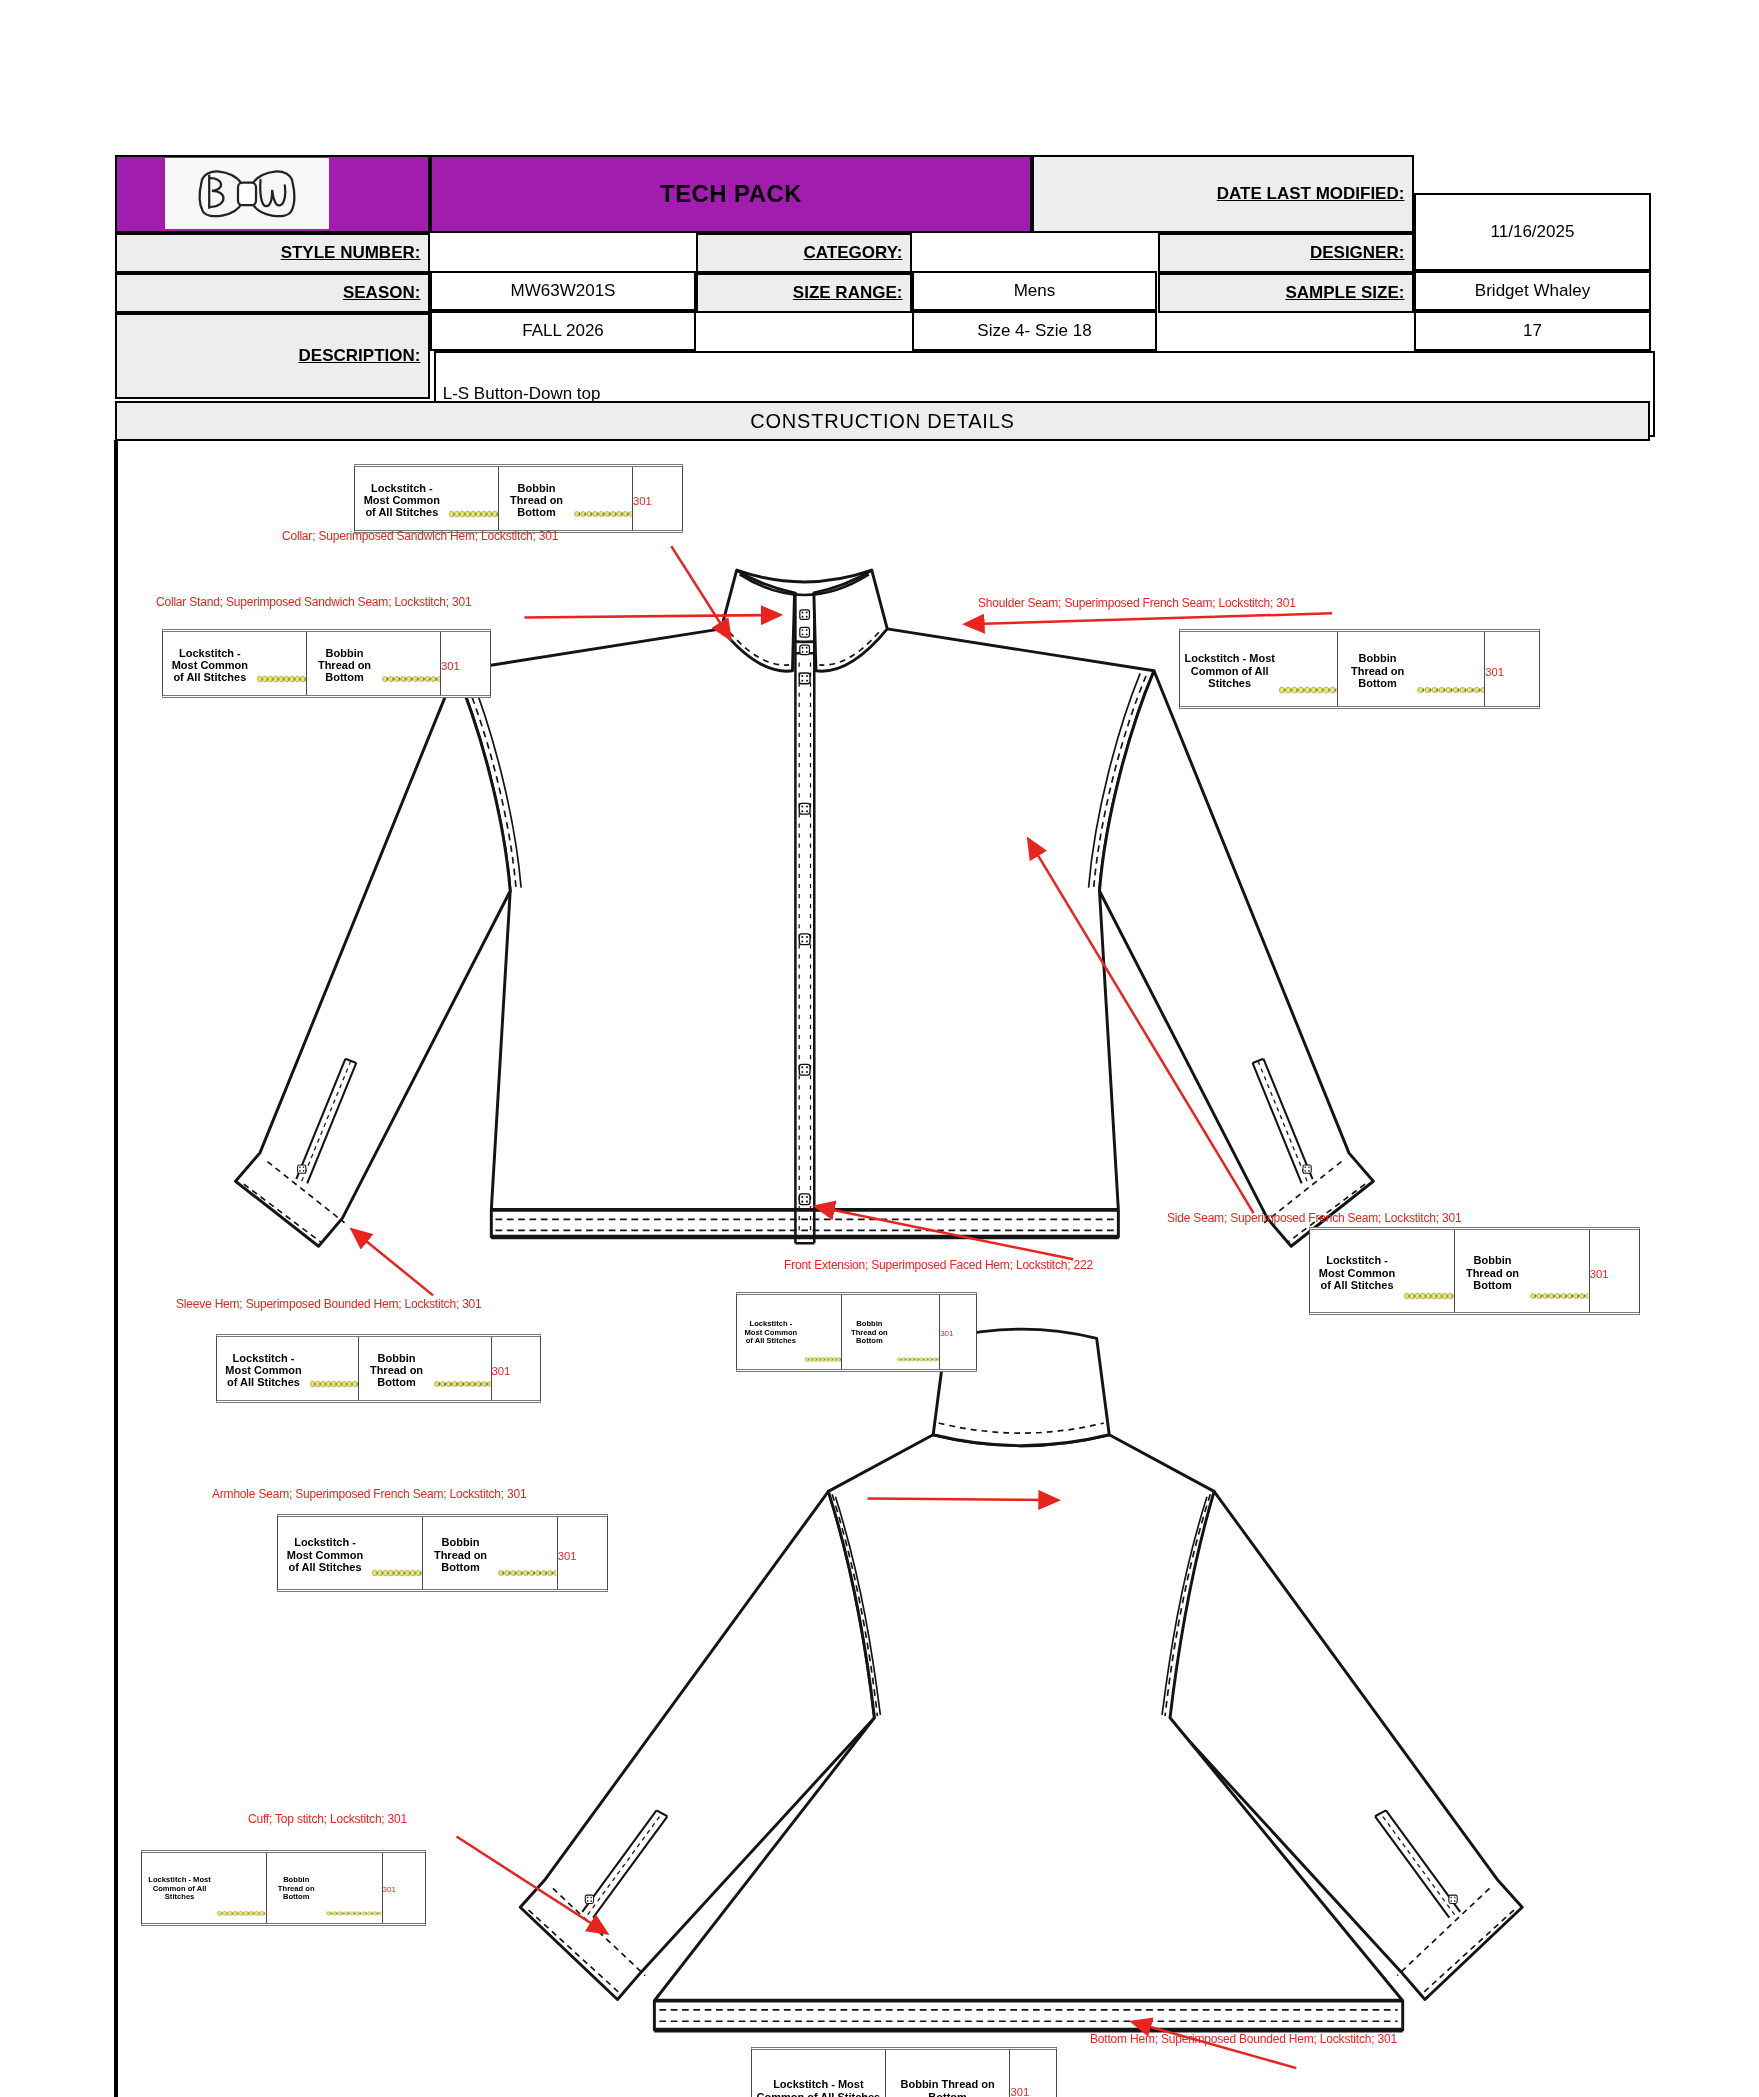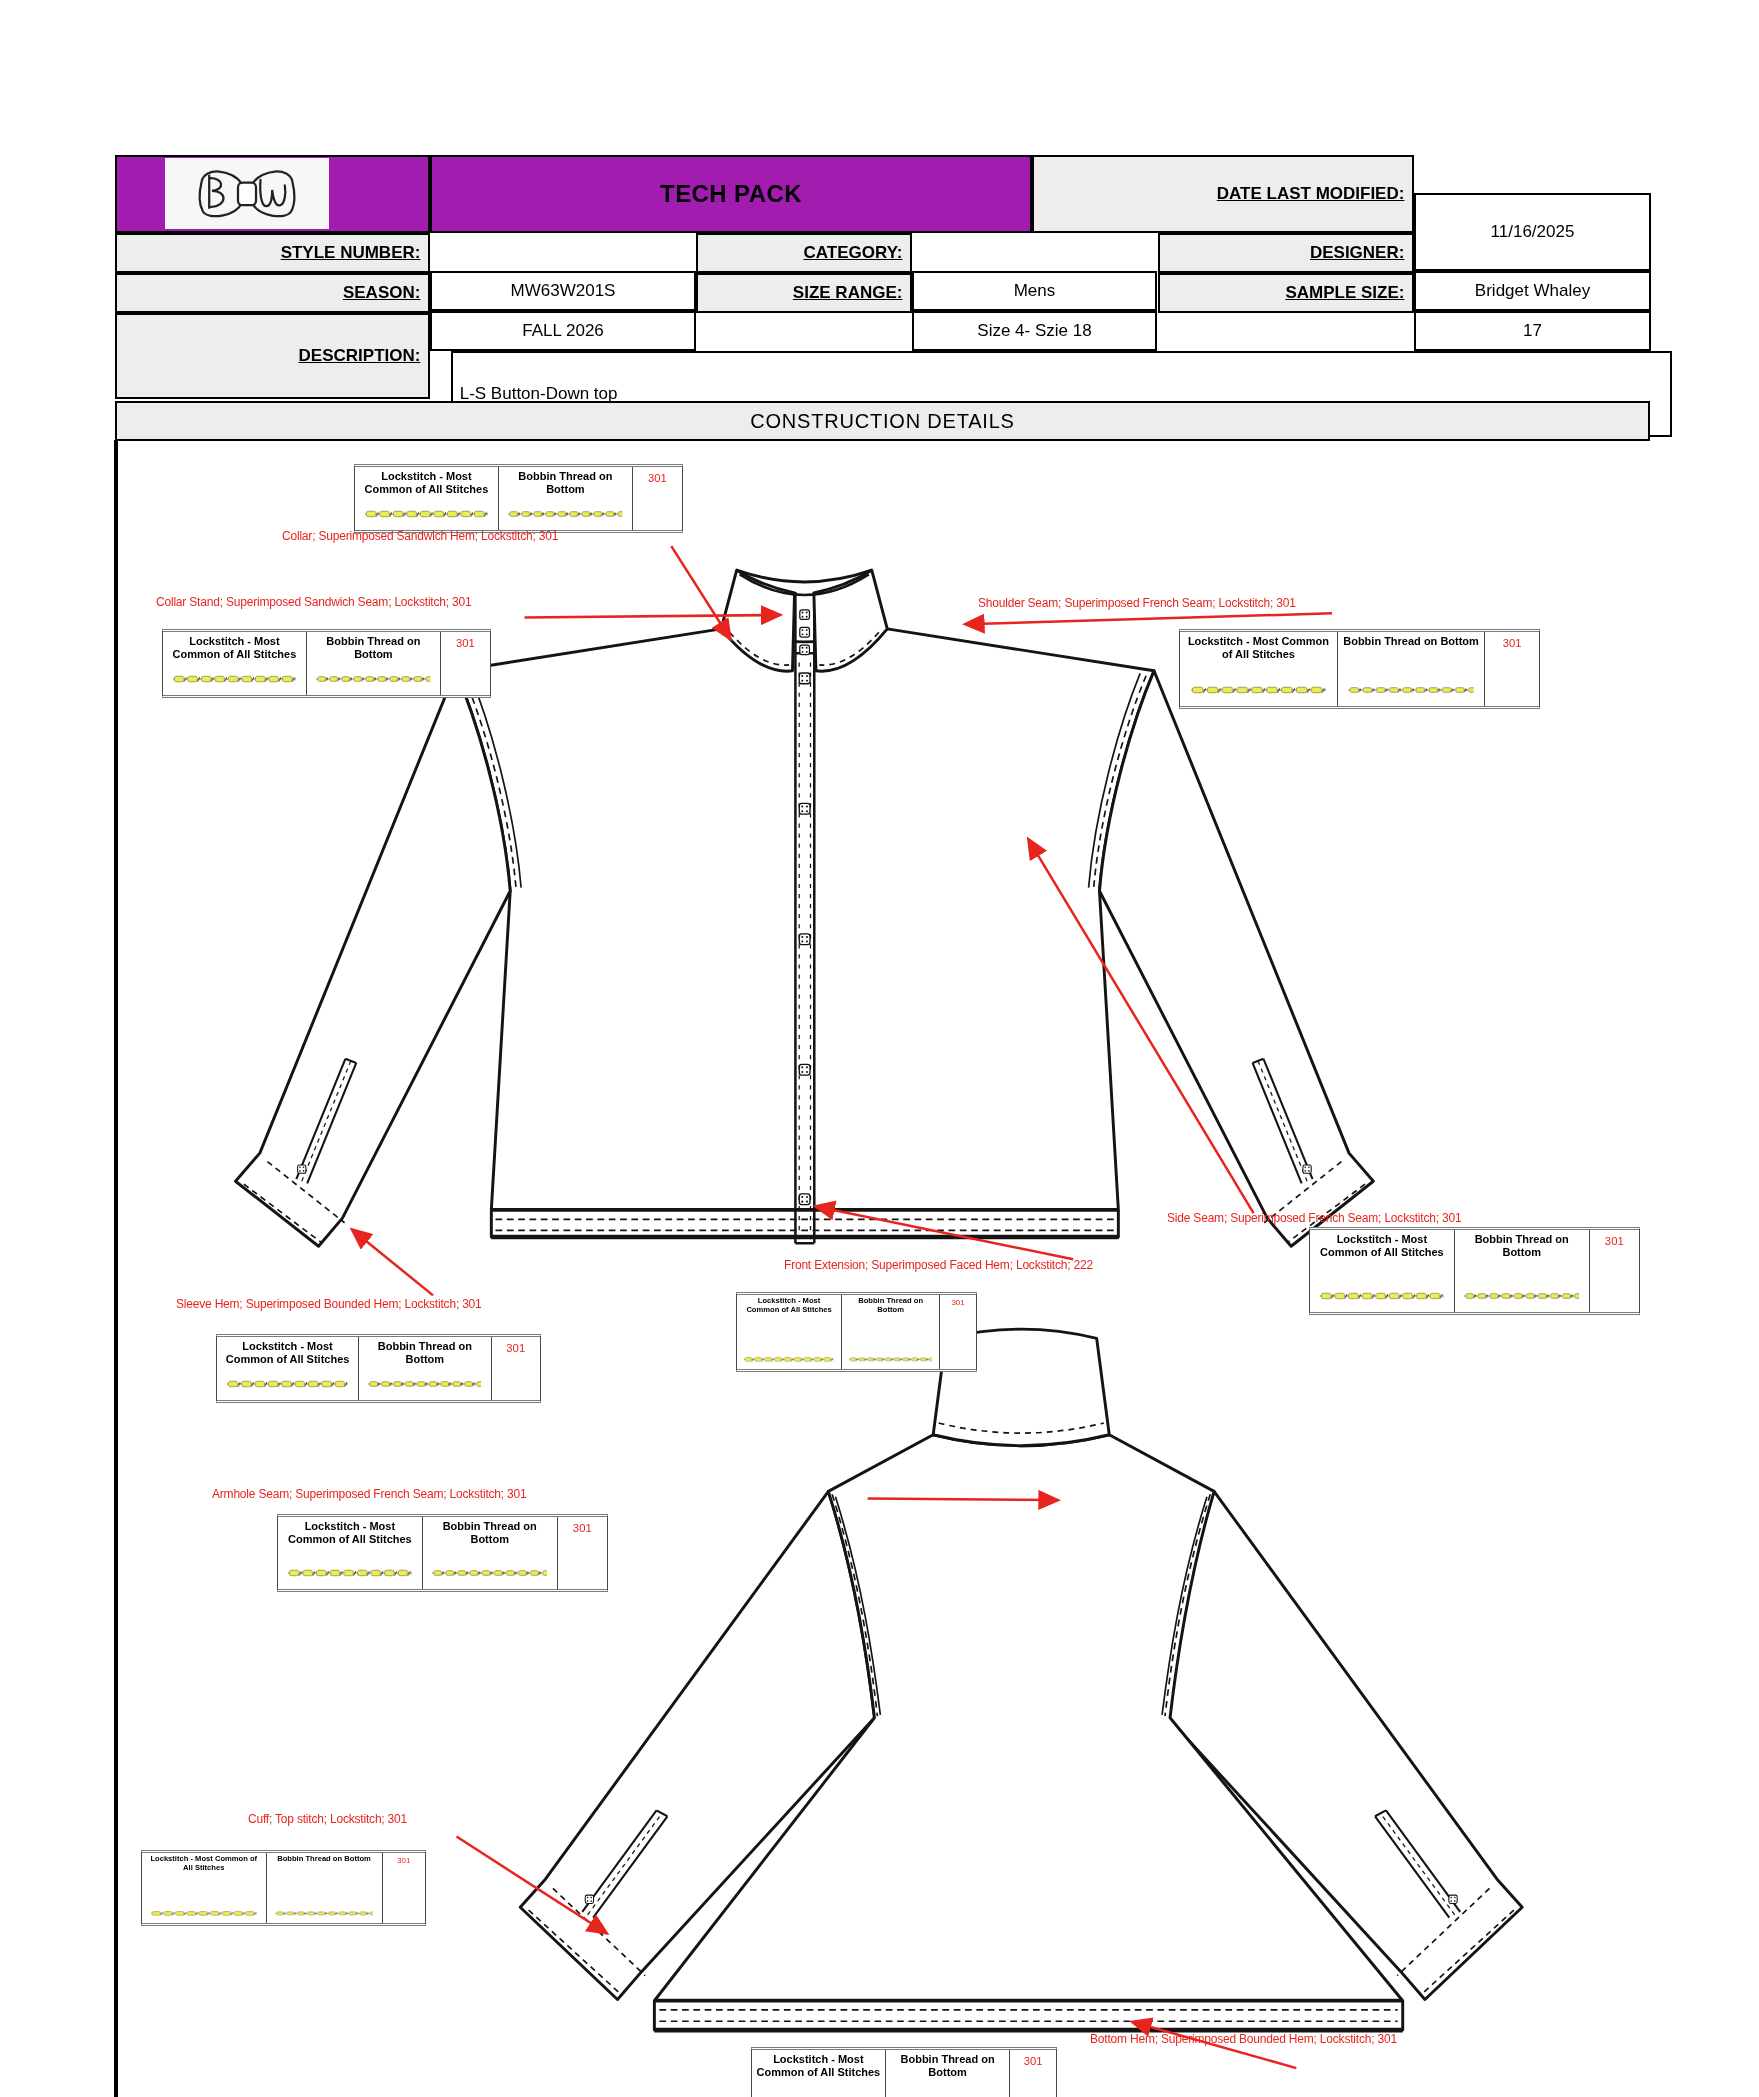--- a/index.html
+++ b/index.html
@@ -18,21 +18,21 @@
           display:flex;align-items:center;justify-content:center;
           font-weight:normal;font-size:20px;letter-spacing:0.8px;}
   .logo-panel{position:absolute;left:48px;top:1.3px;width:164px;height:71px;background:#f7f7f7;
           display:flex;align-items:center;justify-content:center;}
   
   .frame-left{position:absolute;left:114px;top:440px;width:3.8px;height:1701px;background:#000;}
   
   .sbox{position:absolute;box-sizing:border-box;background:#fff;
         border:1.3px solid #4a4a4a;border-top:3.8px double #7a7a7a;border-bottom:3.8px double #7a7a7a;
         display:grid;grid-template-columns:44% 41% 15%;}
-  .scol{border-right:1.3px solid #4a4a4a;display:flex;flex-direction:column;align-items:center;min-width:0;}
+  .scol{border-right:1.3px solid #4a4a4a;display:flex;flex-direction:row;align-items:center;min-width:0;}
   .scol.last{border-right:none;}
   .stxt{font-weight:bold;font-size:11px;line-height:1.12;text-align:center;padding:3.4px 3.4px 0;}
   .scode{color:#e8241f;font-weight:normal;font-size:11.3px;margin-top:5px;}
   .sline{width:86%;height:10px;margin-top:auto;margin-bottom:11px;}
   .sbox.sm .stxt{font-size:7.6px;padding-top:2.1px;}
   .sbox.sm .scode{font-size:8px;margin-top:2.5px;}
   .sbox.sm .sline{height:6.7px;margin-bottom:5.9px;}
   
   .anno{position:absolute;color:#e8241f;font-size:12px;white-space:nowrap;letter-spacing:-0.2px;}
   .arrows{position:absolute;left:0;top:0;pointer-events:none;}
@@ -88,21 +88,21 @@
   <div class="cell val" style="left:1414px;top:233px;width:237px;height:40px">Bridget Whaley</div>
 
   <div class="cell lab" style="left:115px;top:273px;width:315px;height:40px">SEASON:</div>
   <div class="cell val" style="left:430px;top:273px;width:266px;height:40px">FALL 2026</div>
   <div class="cell lab" style="left:696px;top:273px;width:216px;height:40px">SIZE RANGE:</div>
   <div class="cell val" style="left:912px;top:273px;width:245px;height:40px">Size 4- Szie 18</div>
   <div class="cell lab" style="left:1158px;top:273px;width:256px;height:40px">SAMPLE SIZE:</div>
   <div class="cell val" style="left:1414px;top:273px;width:237px;height:40px">17</div>
 
   <div class="cell lab" style="left:115px;top:313px;width:315px;height:86px">DESCRIPTION:</div>
-  <div class="cell val desc-val" style="left:451px;top:313px;width:1221px;height:86px">L-S Button-Down top</div>
+  <div class="cell val desc-val" style="left:434px;top:313px;width:1221px;height:86px">L-S Button-Down top</div>
 
   <div class="banner" style="left:115px;top:401px;width:1535px;height:40px">CONSTRUCTION DETAILS</div>
 
   <div class="frame-left"></div>
 
   <svg class="garment" style="left:210px;top:545px" width="1175" height="713" viewBox="0 0 2800 1700">
     <g fill="#ffffff" stroke="#141414" stroke-width="7" stroke-linejoin="round">
 
       <path d="M1218,200 L585,300 C640,430 700,640 715,825 L670,1585 L670,1650 L2165,1650 L2165,1585 L2120,825 C2135,640 2195,430 2250,300 L1614,200 Q1416,262 1218,200 Z"></path>
 

